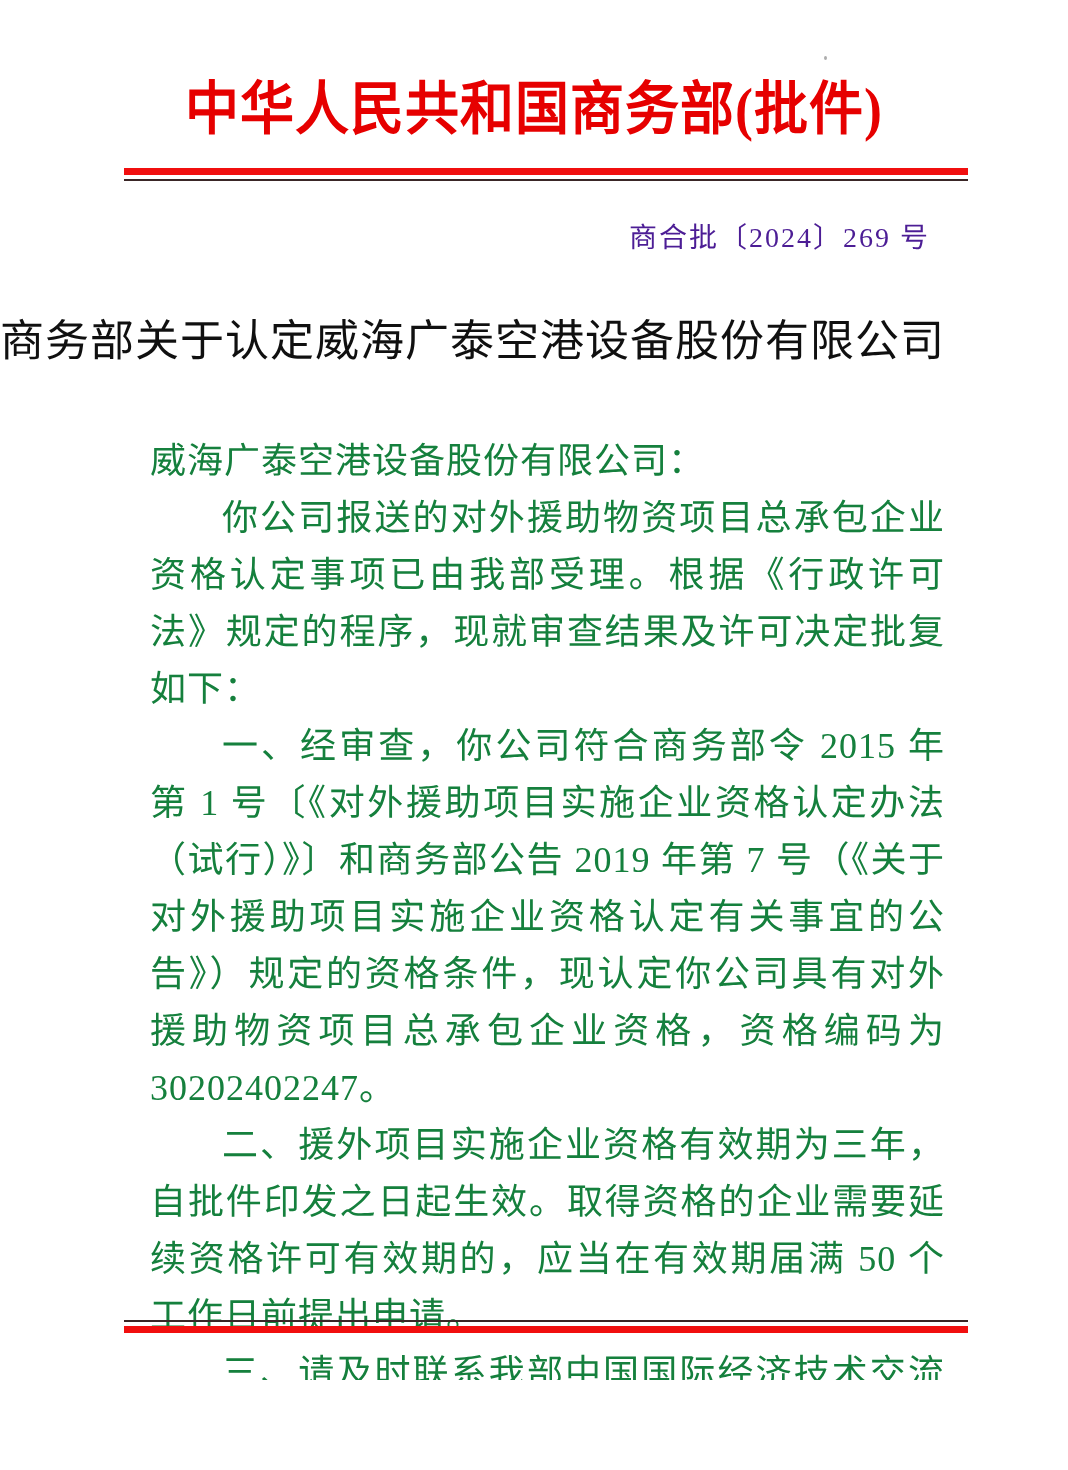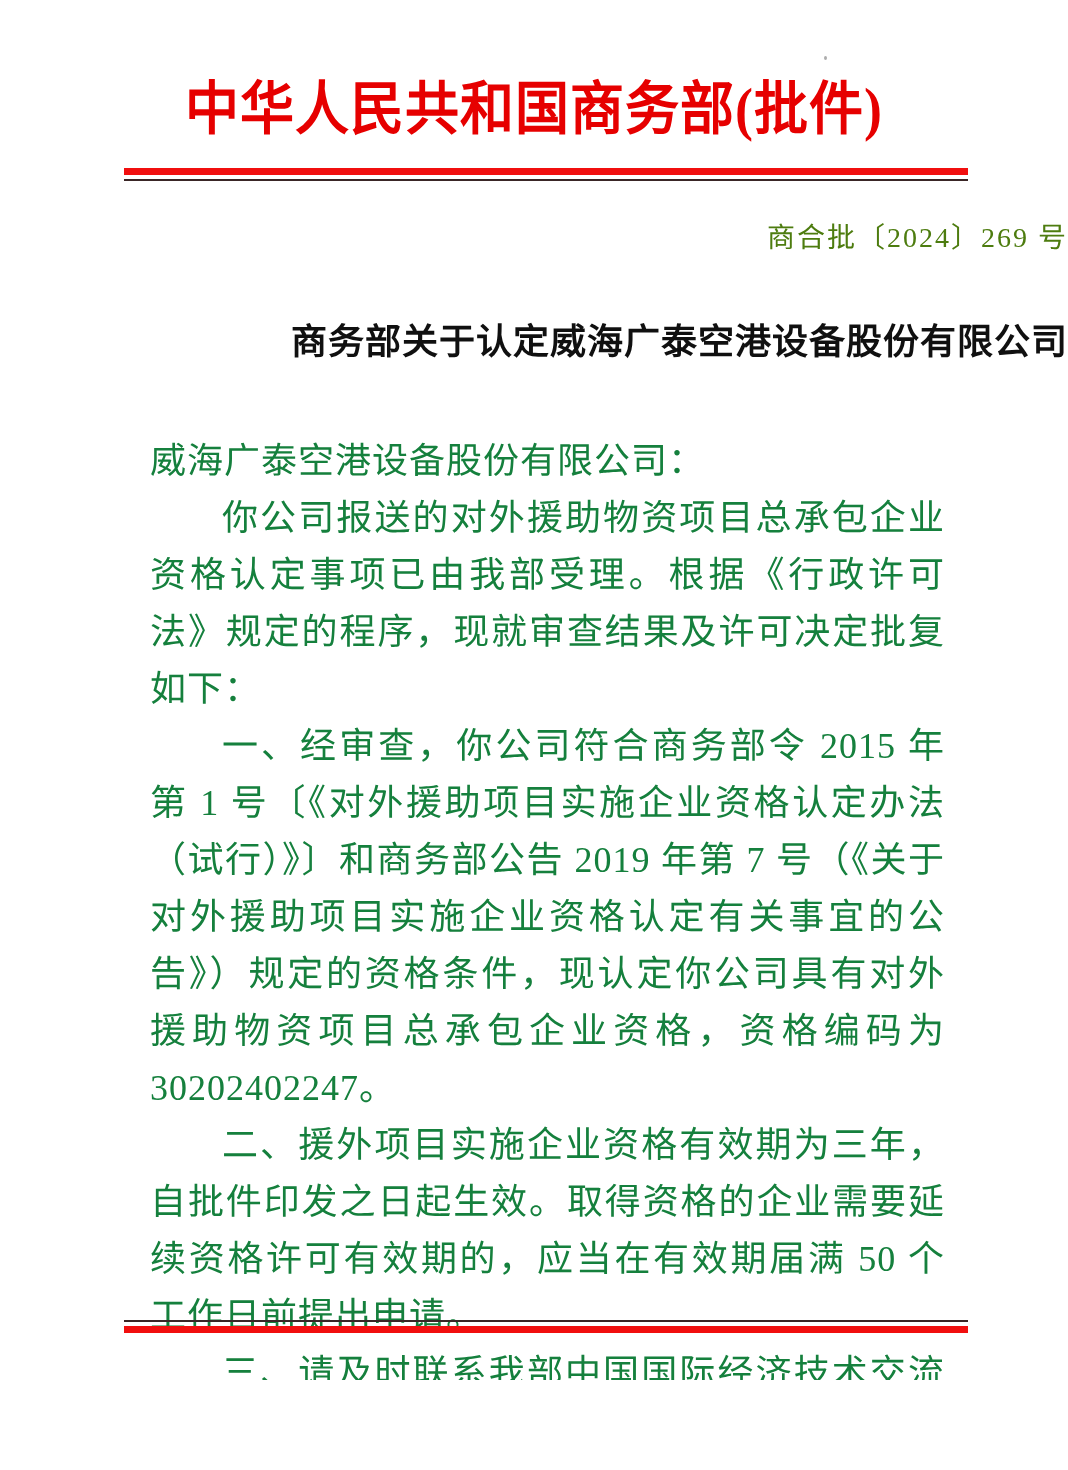--- a/index.html
+++ b/index.html
@@ -50,34 +50,35 @@
   .rule-bottom {
     position: absolute;
     left: 0; right: 0;
     top: 1320px;
   }
   .rule-bottom .bar-red { margin-top: 4px; }
 
   
   .doc-number {
     margin-top: 40px;
+    margin-right: 138px;
     text-align: right;
     font-size: 28px;
     line-height: 34px;
     letter-spacing: 2px;
-    color: #4d7c0f;
+    color: #4c1d95;
   }
 
   
   .doc-title {
     margin: 52px auto 0 auto;
-    text-align: right;
-    font-size: 36px;
+    text-align: left;
+    font-size: 44px;
     line-height: 70px;
-    font-weight: bold;
+    font-weight: normal;
     letter-spacing: 1px;
     color: #101010;
   }
   .doc-title .title-line { display: block; }
 
   
   .doc-body {
     margin: 56px 123px 0 150px;
     font-size: 36px;
     line-height: 57px;

